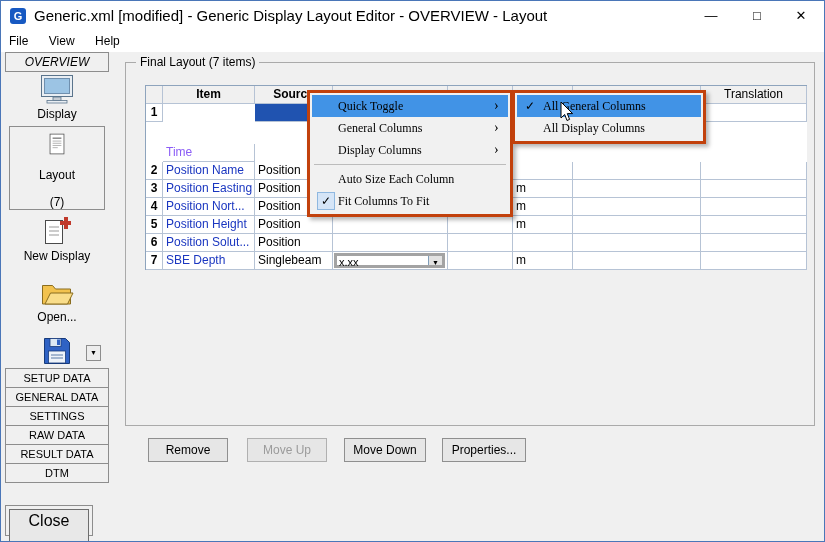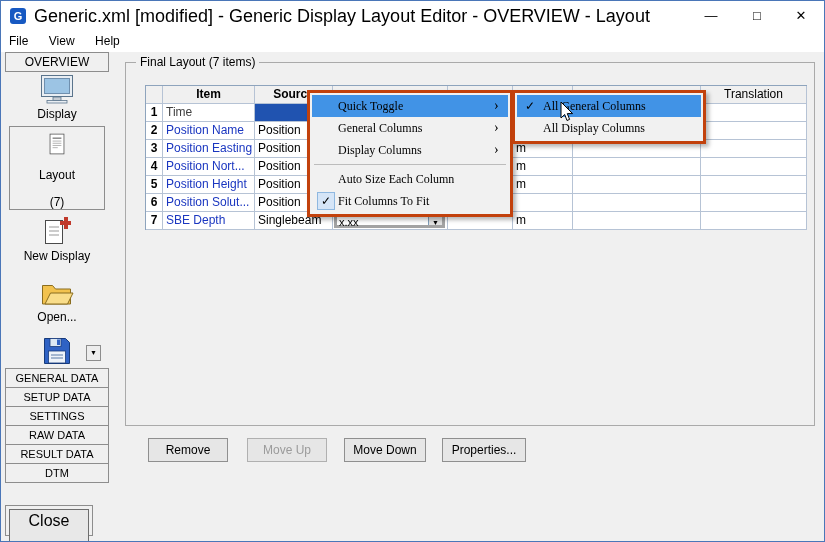--- a/index.html
+++ b/index.html
@@ -3,29 +3,29 @@
 <meta charset="utf-8">
 <style>
   *{box-sizing:border-box;margin:0;padding:0;}
   html,body{width:825px;height:542px;}
   body{font-family:"Liberation Sans",sans-serif;background:#f0f0f0;position:relative;overflow:hidden;color:#000;}
   .frame{position:absolute;inset:0;border:1px solid #4a76b8;pointer-events:none;z-index:200;}
 
   
   .titlebar{position:absolute;left:1px;top:1px;width:823px;height:30px;background:#ffffff;}
   .app-icon{position:absolute;left:9px;top:7px;width:16px;height:16px;background:#1759c2;color:#fff;font-size:11px;font-weight:bold;text-align:center;line-height:16px;border-radius:3px;}
-  .title-text{position:absolute;left:33px;top:0;height:30px;line-height:30px;font-size:18px;white-space:nowrap;}
+  .title-text{position:absolute;left:33px;top:0;height:30px;line-height:30px;font-size:15px;white-space:nowrap;}
   .capbtn{position:absolute;top:0;width:46px;height:30px;text-align:center;line-height:30px;font-size:13px;cursor:default;}
 
   
   .menubar{position:absolute;left:1px;top:31px;width:823px;height:21px;background:#ffffff;}
   .menu-item{display:inline-block;padding:3px 8px;font-size:12px;height:21px;}
 
   
-  .sb-box{position:absolute;border:1px solid #8d8d8d;background:#f0f0f0;text-align:center;}
+  .sb-box{position:absolute;border:1px solid #8d8d8d;background:#f0f0f0;text-align:center;font-style:italic;}
   .overview-hdr{left:5px;top:52px;width:104px;height:20px;font-size:12px;line-height:18px;}
   .sb-item{position:absolute;width:104px;left:5px;text-align:center;font-size:12px;}
   .layout-box{position:absolute;left:9px;top:126px;width:96px;height:84px;border:1px solid #8d8d8d;display:flex;flex-direction:column;align-items:center;padding-top:6px;font-size:12px;gap:13px;}
   .sections{position:absolute;left:5px;top:368px;width:104px;}
   .section{height:20px;border:1px solid #8d8d8d;margin-top:-1px;font-size:11px;text-align:center;line-height:18px;background:#f0f0f0;}
   .section:first-child{margin-top:0;}
   .save-drop{position:absolute;left:86px;top:345px;width:15px;height:16px;border:1px solid #8d8d8d;background:#ededed;font-size:7px;text-align:center;line-height:14px;}
 
   
   .close-wrap{position:absolute;left:5px;top:505px;width:88px;height:31px;border:1px solid #8d8d8d;}
@@ -43,21 +43,21 @@
   .c-num{width:17px;text-align:center;padding-left:0;font-weight:bold;}
   .c-item{width:92px;}
   .c-source{width:78px;}
   .c-format{width:115px;position:relative;}
   .c-c5{width:65px;}
   .c-unit{width:60px;}
   .c-c7{width:128px;}
   .c-trans{width:106px;}
   .hdr-bold{font-weight:bold;}
   .link{color:#1a36c0;}
-  .time{color:#404040;}
+  .time{color:#8b5cf6;margin-top:40px;}
   .sel{background:#2053b0;}
   .combo{position:absolute;left:1px;top:1px;right:2px;height:15px;border:3px solid #a3a3a3;background:#fff;display:flex;}
   .combo-val{flex:1;font-size:11px;line-height:13px;padding-left:2px;}
   .combo-arr{width:14px;border-left:1px solid #7f9db9;background:#e2e2e2;font-size:7px;line-height:13px;text-align:center;}
 
   
   .pbtn{position:absolute;height:24px;background:#e6e6e6;border:1px solid #8f8f8f;font-size:12px;text-align:center;line-height:22px;z-index:5;}
   .disabled{color:#9b9b9b;border-color:#b0b0b0;}
 
   
@@ -141,22 +141,22 @@
     <rect x="8" y="2.5" width="11" height="8" fill="#dce8f4" stroke="#173a7a" stroke-width="0.8"></rect>
     <rect x="15" y="3.5" width="3" height="5.5" fill="#2f62c4"></rect>
     <rect x="6.5" y="15" width="17" height="12" fill="#eef3f9" stroke="#173a7a" stroke-width="0.8"></rect>
     <line x1="9" y1="19" x2="21" y2="19" stroke="#5a7aa6"></line>
     <line x1="9" y1="22" x2="21" y2="22" stroke="#5a7aa6"></line>
   </svg>
 </div>
 <div class="save-drop">▼</div>
 
 <div class="sections">
+  <div class="section">SETUP DATA</div>
   <div class="section">GENERAL DATA</div>
-  <div class="section">SETUP DATA</div>
   <div class="section">SETTINGS</div>
   <div class="section">RAW DATA</div>
   <div class="section">RESULT DATA</div>
   <div class="section">DTM</div>
 </div>
 
 <div class="close-wrap">
   <div class="close-btn">Close</div>
 </div>
 

